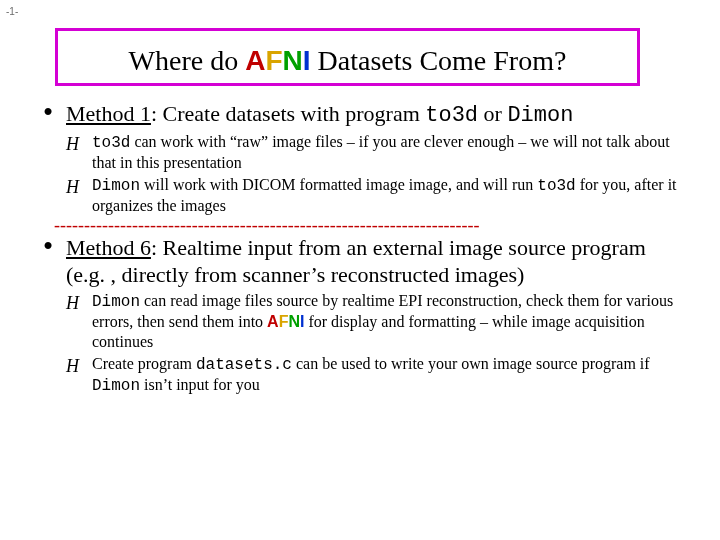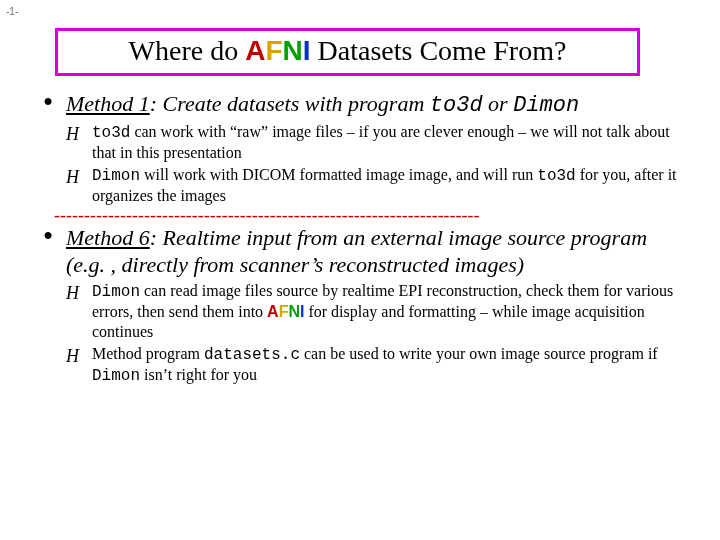--- a/index.html
+++ b/index.html
@@ -16,21 +16,21 @@
     position: absolute;
     top: 6px;
     left: 6px;
     font-size: 10px;
     font-family: Arial, sans-serif;
     color: #6b6b6b;
   }
   .title-box {
     margin: 28px 80px 14px 55px;
     border: 3px solid #d400d4;
-    padding: 4px 8px 6px 8px;
+    padding: 14px 8px 6px 8px;
     text-align: center;
   }
   .title-text {
     font-size: 28px;
     font-weight: normal;
   }
   .afni-a { color: #c00000; font-weight: bold; font-family: Arial, sans-serif; }
   .afni-f { color: #d9a400; font-weight: bold; font-family: Arial, sans-serif; }
   .afni-n { color: #00a000; font-weight: bold; font-family: Arial, sans-serif; }
   .afni-i { color: #0030d0; font-weight: bold; font-family: Arial, sans-serif; }
@@ -46,21 +46,20 @@
     flex-shrink: 0;
     text-align: center;
     font-size: 26px;
     line-height: 22px;
     font-family: Arial, sans-serif;
   }
   .b1-body {
     flex: 1;
     font-size: 22px;
     line-height: 1.25;
-    font-style: italic;
   }
   .bullet-2 {
     display: flex;
     margin-left: 36px;
     margin-bottom: 2px;
   }
   .hand {
     width: 26px;
     flex-shrink: 0;
     font-size: 18px;
@@ -129,17 +128,17 @@
   <div class="bullet-2">
     <div class="hand" style="font-family:cursive;font-style:italic;">H</div>
     <div class="b2-body">
       <span class="code">Dimon</span><span> can read image files source by realtime EPI reconstruction, check them for various errors, then send them into </span><span class="afni-a">A</span><span class="afni-f">F</span><span class="afni-n">N</span><span class="afni-i">I</span><span> for display and formatting – while image acquisition continues</span>
     </div>
   </div>
 
   <div class="bullet-2">
     <div class="hand" style="font-family:cursive;font-style:italic;">H</div>
     <div class="b2-body">
-      <span>Method program </span><span class="code">datasets.c</span><span> can be used to write your own image source program if </span><span class="code">Dimon</span><span> isn’t right for you</span>
+      <span>Create program </span><span class="code">datasets.c</span><span> can be used to write your own image source program if </span><span class="code">Dimon</span><span> isn’t input for you</span>
     </div>
   </div>
 
 </div>
 
 </body></html>

